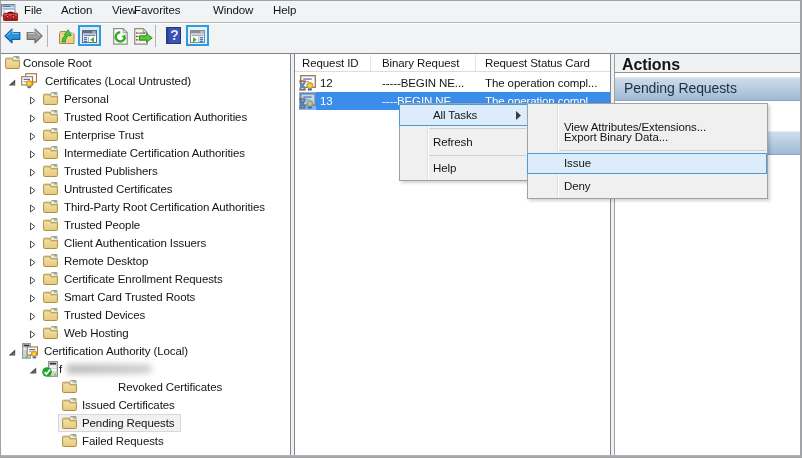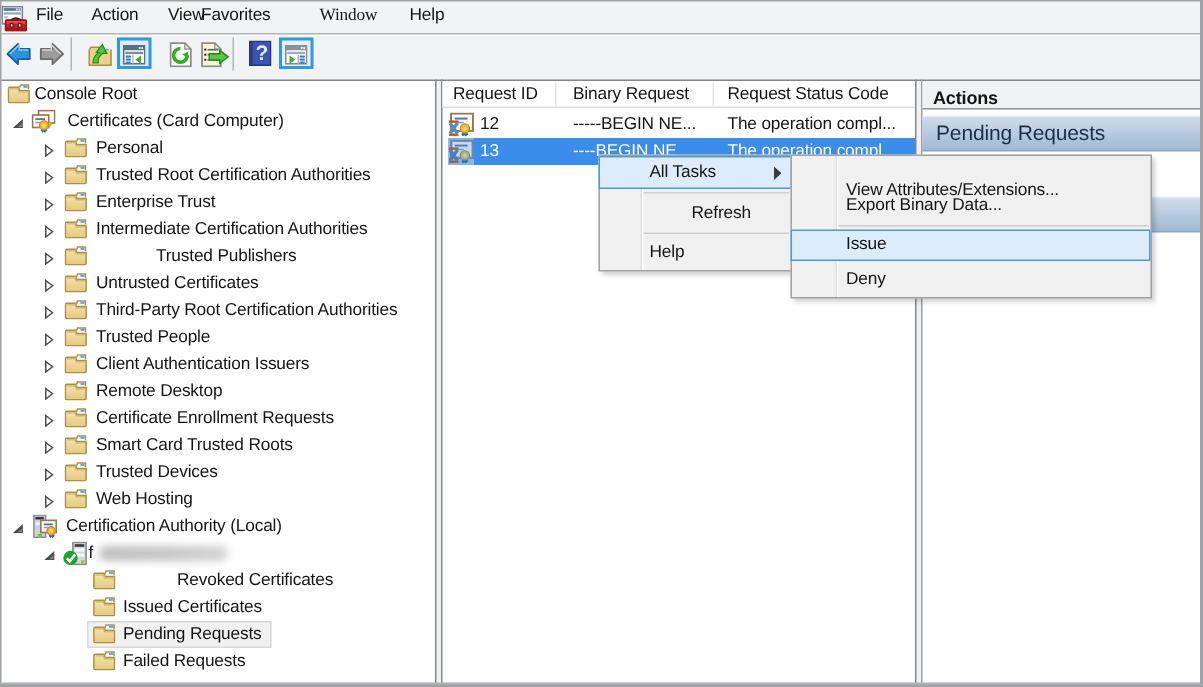--- a/index.html
+++ b/index.html
@@ -27,21 +27,21 @@
 #actbrd-l { left:614px; top:53px; width:1px; height:403px; background:#9ba0a6; }
 
 .trow { position:absolute; height:18px; line-height:18px; white-space:nowrap; }
 .tri { position:absolute; }
 
 #lhead { position:absolute; left:295px; top:54px; width:315px; height:18px; background:#fff; border-bottom:1px solid #dcdddf; }
 .hsep { position:absolute; top:55px; width:1px; height:16px; background:#e3e4e6; }
 .lrow { position:absolute; height:18px; line-height:18px; }
 #row13bg { left:299px; top:92px; width:311px; height:18px; background:#3a8deb; }
 
-#act-title { left:615px; top:54px; width:185px; height:19px; line-height:22px; background:#f0f1f2; border-bottom:1px solid #8e9299; font-weight:bold; font-size:12px; }
+#act-title { left:615px; top:54px; width:185px; height:19px; line-height:22px; background:#f0f1f2; border-bottom:1px solid #8e9299; font-weight:bold; font-size:16px; }
 .actbar { position:absolute; left:615px; width:185px; height:24px; background:linear-gradient(#cfddeb,#9fb9d4); border-bottom:1px solid #8ba6c2; border-top:1px solid #e4edf6; }
 
 .menu { position:absolute; background:#f0f0f0; border:1px solid #a0a0a0; box-shadow:2px 2px 3px rgba(0,0,0,0.18); }
 .gutter { position:absolute; width:1px; background:#dfdfdf; }
 .gutter2 { position:absolute; width:1px; background:#ffffff; }
 .mitem { position:absolute; line-height:22px; }
 .msep { position:absolute; height:1px; background:#d0d0d0; }
 .mhl { position:absolute; background:#dcecfb; border:1px solid #4a9bd9; }
 </style>
 </head>
@@ -218,34 +218,34 @@
   <rect x="9.8" y="9" width="3.4" height="1.4" fill="#3d7bc8"></rect>
   <rect x="9.8" y="11" width="3.4" height="1.4" fill="#3d7bc8"></rect>
   <rect x="8.4" y="6.6" width="0.8" height="6.4" fill="#9aa6b4"></rect>
   <path d="M3,7 L6.8,9.8 L3,12.6 z" fill="#3fae2e"></path>
 </svg>
 
 <div class="menuitem" style="left:24px;">File</div>
 <div class="menuitem" style="left:61px;">Action</div>
 <div class="menuitem" style="left:112px;">View</div>
 <div class="menuitem" style="left:134px;">Favorites</div>
-<div class="menuitem" style="left:213px;font-family:Liberation Serif, serif;">Window</div>
+<div class="menuitem" style="left:213px;">Window</div>
 <div class="menuitem" style="left:273px;">Help</div>
 
 <svg class="abs" style="left:5px; top:56px;" width="15" height="13">
     <use href="#fold"></use>
   </svg>
 <div class="trow" style="left:23px; top:54px;">Console Root</div>
 <svg class="tri" style="left:8px; top:79px;" width="8" height="7">
     <use href="#trie"></use>
   </svg>
 <svg class="abs" style="left:21px; top:73px;" width="16" height="16">
     <use href="#certs2"></use>
   </svg>
-<div class="trow" style="left:45px; top:72px;">Certificates (Card Computer)</div>
+<div class="trow" style="left:45px; top:72px;">Certificates (Local Untrusted)</div>
 <svg class="tri" style="left:30px; top:96px;" width="6" height="9">
     <use href="#tric"></use>
   </svg>
 <svg class="abs" style="left:43px; top:92px;" width="15" height="13">
     <use href="#fold"></use>
   </svg>
 <div class="trow" style="left:64px; top:90px;">Personal</div>
 <svg class="tri" style="left:30px; top:114px;" width="6" height="9">
     <use href="#tric"></use>
   </svg>
@@ -266,21 +266,21 @@
 <svg class="abs" style="left:43px; top:146px;" width="15" height="13">
     <use href="#fold"></use>
   </svg>
 <div class="trow" style="left:64px; top:144px;">Intermediate Certification Authorities</div>
 <svg class="tri" style="left:30px; top:168px;" width="6" height="9">
     <use href="#tric"></use>
   </svg>
 <svg class="abs" style="left:43px; top:164px;" width="15" height="13">
     <use href="#fold"></use>
   </svg>
-<div class="trow" style="left:64px; top:162px;margin-left:40px;">Trusted Publishers</div>
+<div class="trow" style="left:64px; top:162px;">Trusted Publishers</div>
 <svg class="tri" style="left:30px; top:186px;" width="6" height="9">
     <use href="#tric"></use>
   </svg>
 <svg class="abs" style="left:43px; top:182px;" width="15" height="13">
     <use href="#fold"></use>
   </svg>
 <div class="trow" style="left:64px; top:180px;">Untrusted Certificates</div>
 <svg class="tri" style="left:30px; top:204px;" width="6" height="9">
     <use href="#tric"></use>
   </svg>
@@ -368,21 +368,21 @@
 <svg class="abs" style="left:62px; top:434px;" width="15" height="13">
     <use href="#fold"></use>
   </svg>
 <div class="trow" style="left:82px; top:432px;">Failed Requests</div>
 
 <div class="abs" id="lhead"></div>
 <div class="hsep" style="left:370px;"></div>
 <div class="hsep" style="left:475px;"></div>
 <div class="lrow" style="left:302px; top:54px;">Request ID</div>
 <div class="lrow" style="left:382px; top:54px;">Binary Request</div>
-<div class="lrow" style="left:485px; top:54px;">Request Status Code</div>
+<div class="lrow" style="left:485px; top:54px;">Request Status Card</div>
 
 <svg class="abs" style="left:299px; top:75px;" width="17" height="16">
     <use href="#pcert"></use>
   </svg>
 <div class="lrow" style="left:320px; top:74px;">12</div>
 <div class="lrow" style="left:382px; top:74px;">-----BEGIN NE...</div>
 <div class="lrow" style="left:485px; top:74px;">The operation compl...</div>
 <div class="abs" id="row13bg"></div>
 <div class="abs" style="left:299px; top:92px; width:17px; height:18px; background:#85b6e8;"></div>
 <svg class="abs" style="left:299px; top:93px;" width="17" height="16">
@@ -400,21 +400,21 @@
 
 <div class="menu" id="ctx" style="left:399px; top:103px; width:130px; height:78px;"></div>
 <div class="gutter" style="left:427px; top:104px; height:76px;"></div>
 <div class="gutter2" style="left:428px; top:104px; height:76px;"></div>
 <div class="mhl" style="left:399px; top:104px; width:129px; height:22px;"></div>
 <div class="mitem" style="left:433px; top:104px;">All Tasks</div>
 <svg class="abs" style="left:516px; top:111px;" width="5" height="9">
     <path d="M0,0 L5,4.5 L0,9 z" fill="#3c3c3c"></path>
   </svg>
 <div class="msep" style="left:429px; top:128px; width:97px;"></div>
-<div class="mitem" style="left:433px; top:131px;margin-left:28px;">Refresh</div>
+<div class="mitem" style="left:433px; top:131px;">Refresh</div>
 <div class="msep" style="left:429px; top:155px; width:97px;"></div>
 <div class="mitem" style="left:433px; top:157px;">Help</div>
 
 <div class="menu" id="sub" style="left:527px; top:103px; width:241px; height:96px;"></div>
 <div class="gutter" style="left:557px; top:104px; height:94px;"></div>
 <div class="gutter2" style="left:558px; top:104px; height:94px;"></div>
 <div class="mitem" style="left:564px; top:104px;margin-top:12px;">View Attributes/Extensions...</div>
 <div class="mitem" style="left:564px; top:126px;">Export Binary Data...</div>
 <div class="msep" style="left:559px; top:150px; width:207px;"></div>
 <div class="mhl" style="left:527px; top:153px; width:240px; height:21px;"></div>

